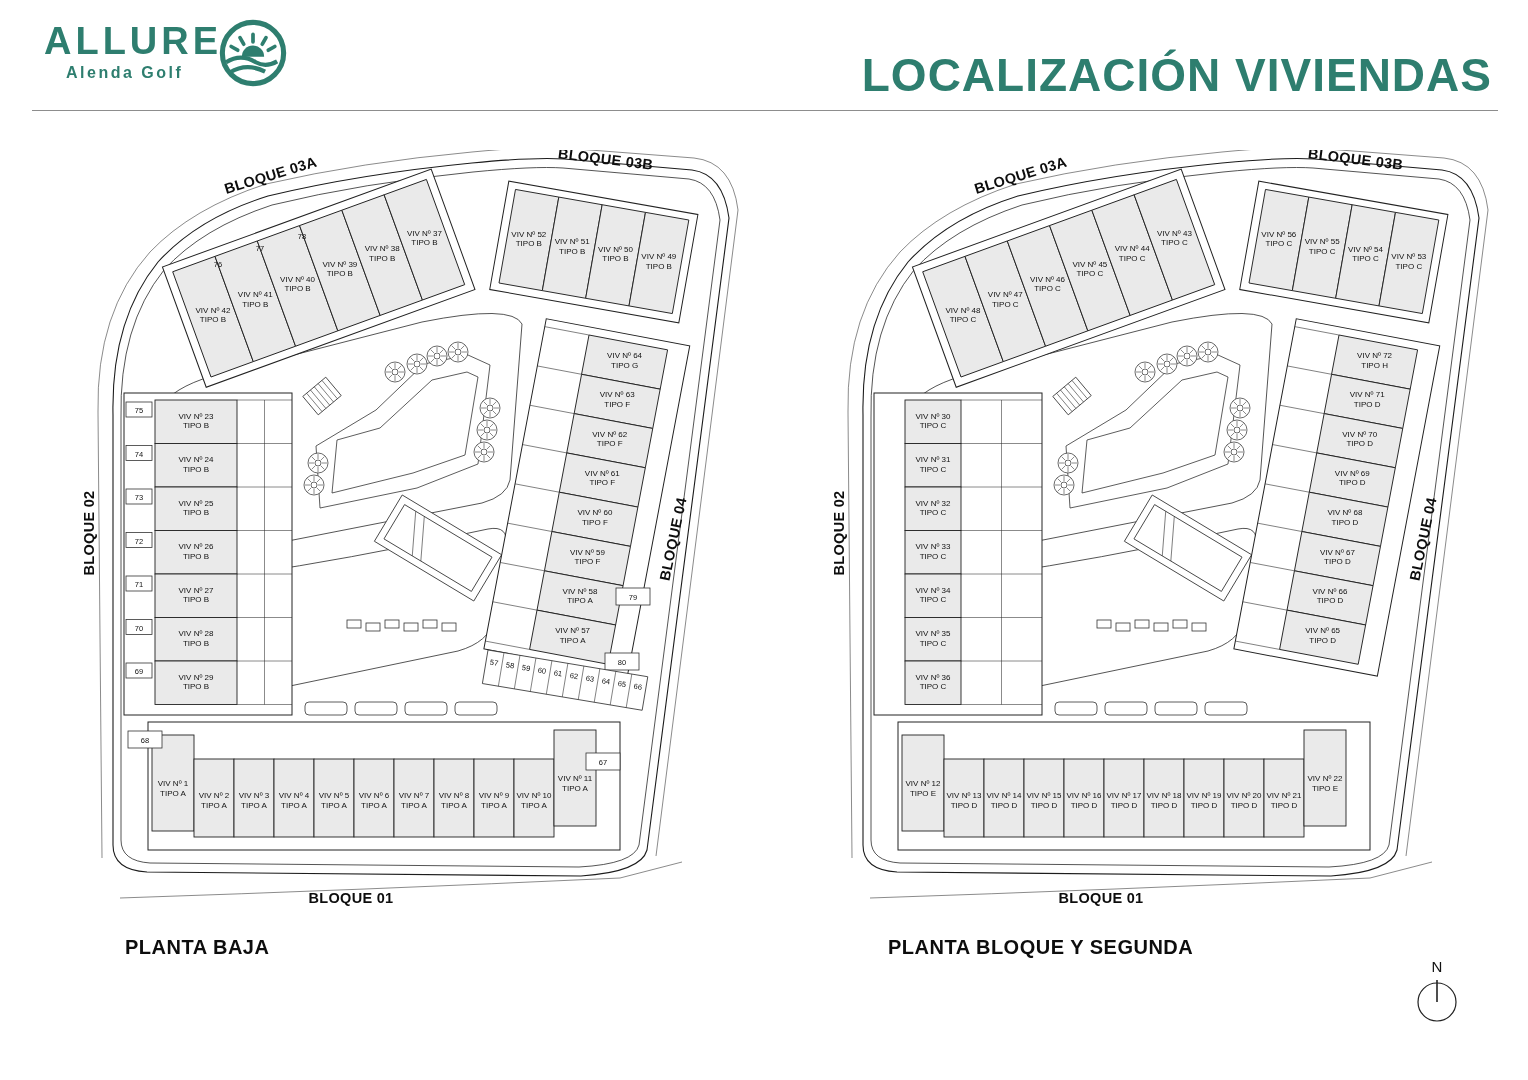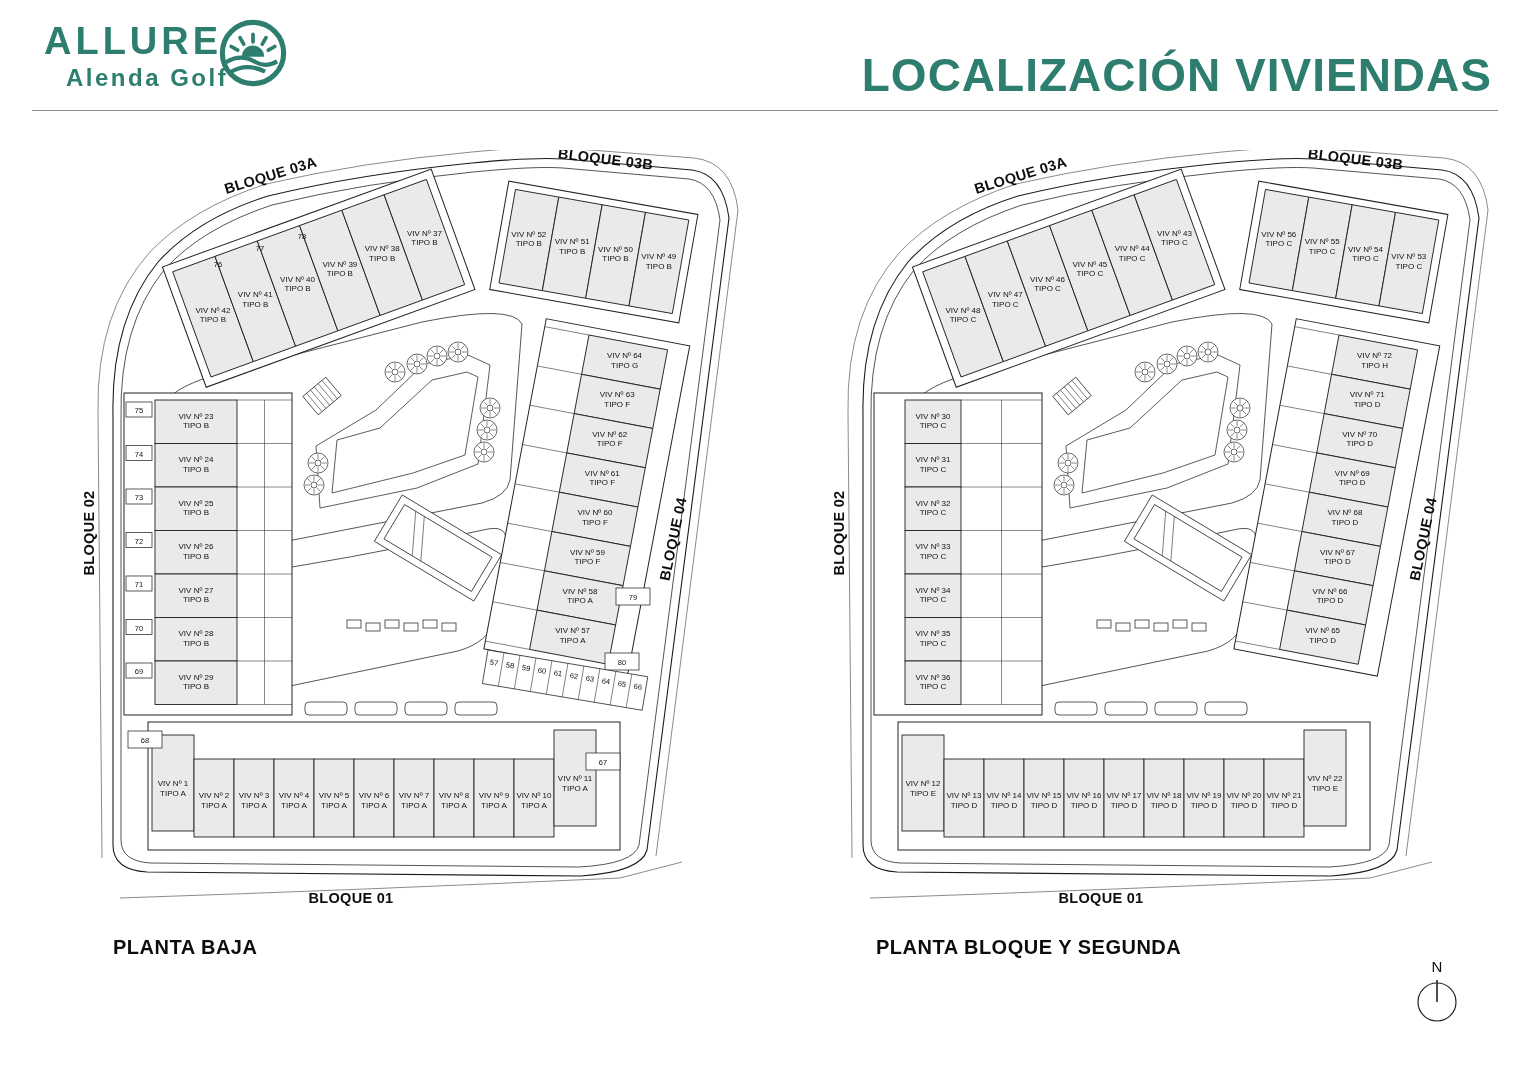--- a/index.html
+++ b/index.html
@@ -1,28 +1,28 @@
 <!DOCTYPE html>
 <html><head>
 <meta charset="utf-8">
 <style>
   html,body{margin:0;padding:0;background:#fff;}
   body{width:1528px;height:1080px;position:relative;overflow:hidden;
        font-family:"Liberation Sans",sans-serif;color:#111;}
   #brand{position:absolute;left:44px;top:20px;font-size:38px;font-weight:600;
          letter-spacing:4px;color:#2E7E6F;}
-  #brand-sub{position:absolute;left:66px;top:64px;font-size:24px;font-weight:600;
+  #brand-sub{position:absolute;left:66px;top:64px;font-size:16px;font-weight:600;
          letter-spacing:2.5px;color:#2E7E6F;}
   #logomark{position:absolute;left:214px;top:14px;}
   #title{position:absolute;right:36px;top:48px;font-size:46px;font-weight:700;
          letter-spacing:1px;color:#2E7E6F;text-align:right;}
   #rule{position:absolute;left:32px;right:30px;top:110px;border-top:1.5px solid #8d8d8d;}
   .plan{position:absolute;top:150px;}
   .caption{position:absolute;top:936px;font-size:20px;font-weight:700;
-           letter-spacing:.5px;color:#0d0d0d;}
+           letter-spacing:.5px;color:#0d0d0d;margin-left:12px;}
   #compass{position:absolute;left:1400px;top:944px;}
   svg{font-family:"Liberation Sans",sans-serif;fill:#111;}
   .ln{stroke:#1c1c1c;fill:none;stroke-width:1.1;}
   .thin{stroke-width:.75;}
   .xthin{stroke-width:.55;stroke:#2a2a2a;fill:none;}
   .unit{fill:#eaeaea;stroke:#232323;stroke-width:.9;}
   .env{fill:#ffffff;stroke:#232323;stroke-width:1;}
   .dec{fill:#ffffff;stroke:#333;stroke-width:.8;}
   .dec2{fill:#ffffff;stroke:#444;stroke-width:.8;}
   .ul{font-size:8px;fill:#111;}

